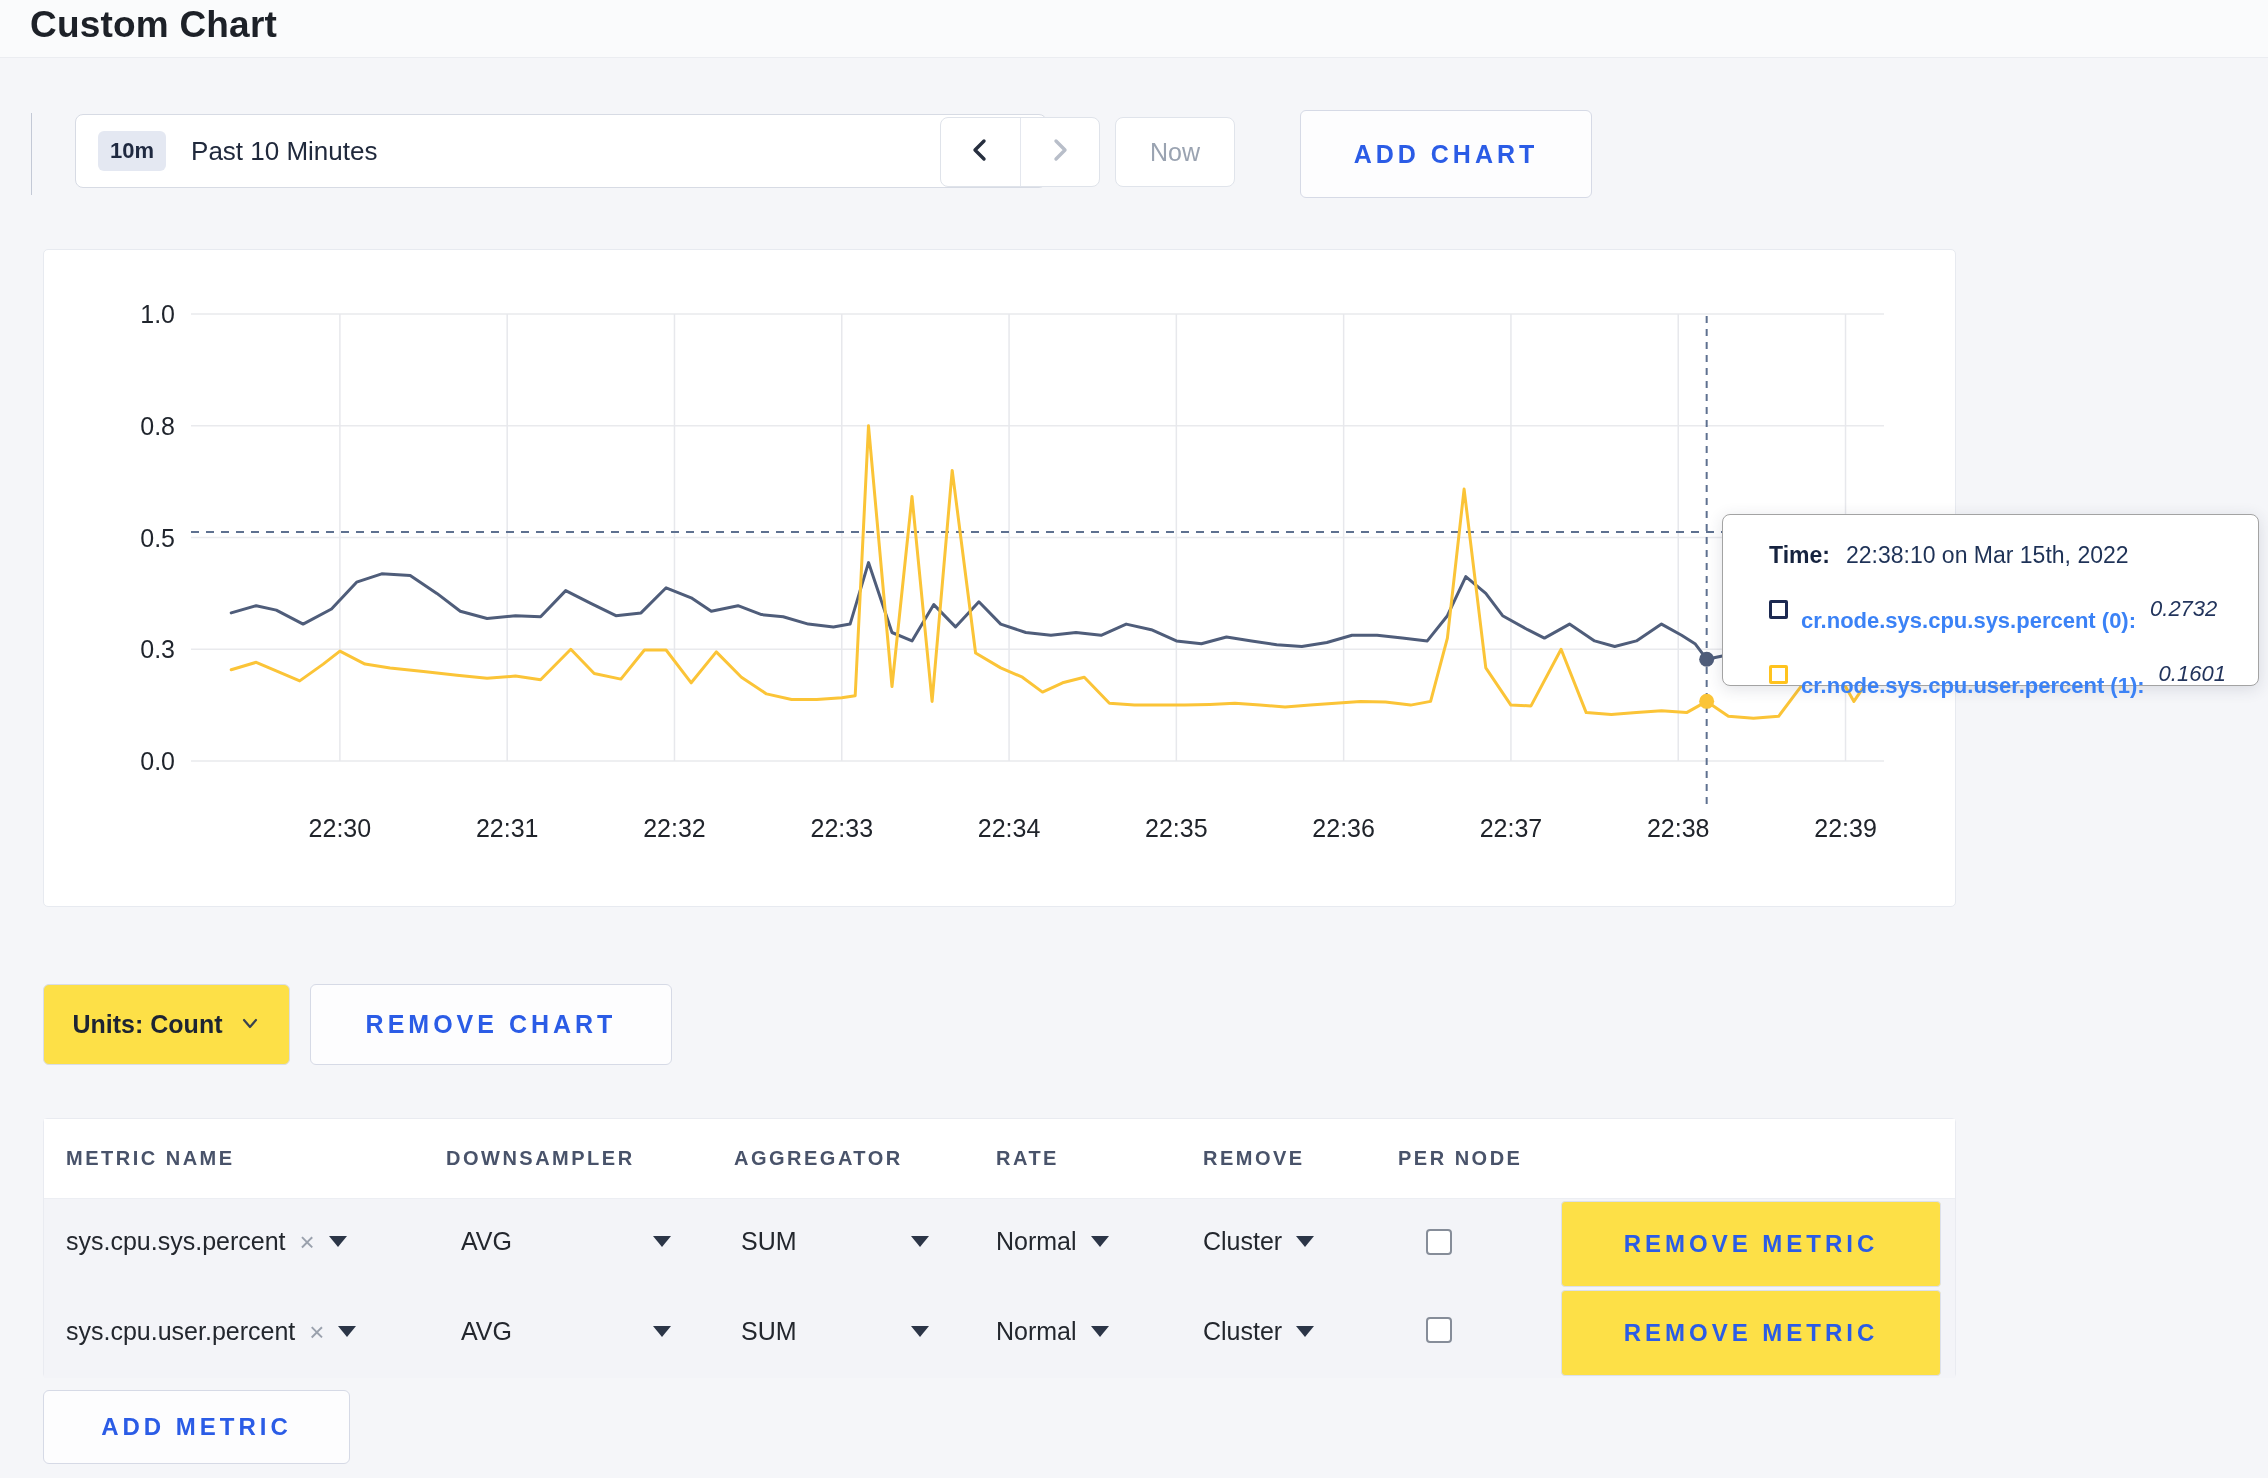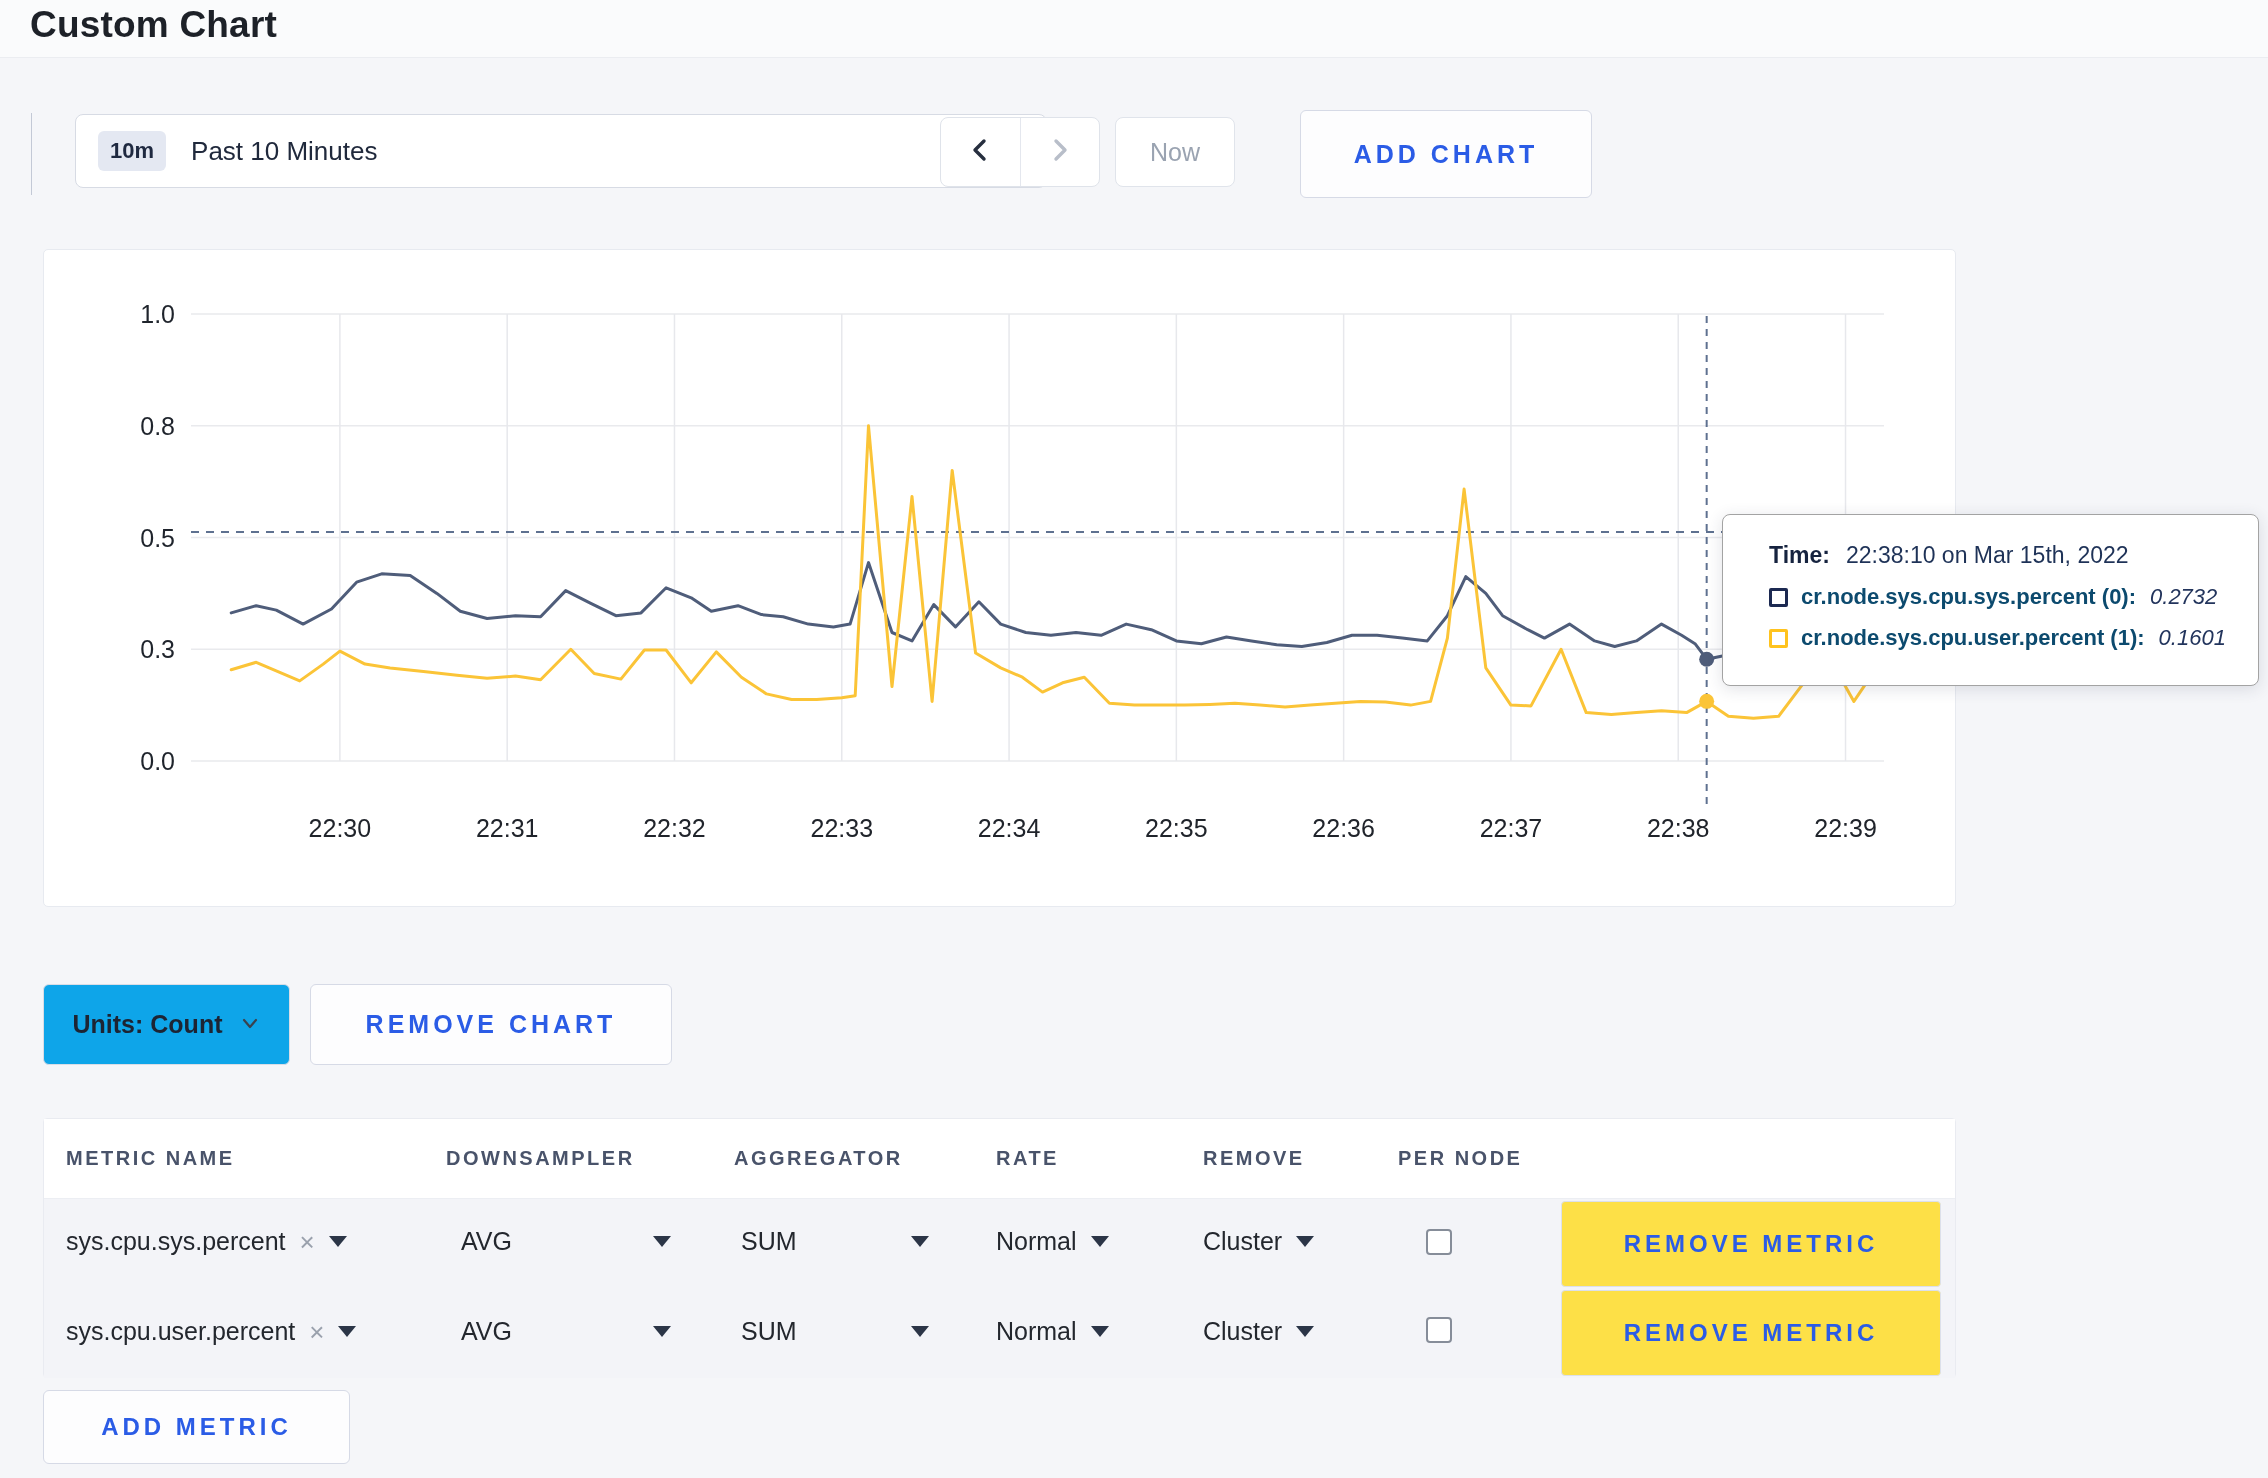--- a/index.html
+++ b/index.html
@@ -24,25 +24,25 @@
   .chart-card{position:absolute;left:43px;top:249px;width:1913px;height:658px;background:#fff;border:1px solid #e7eaf0;border-radius:5px;box-sizing:border-box;}
   .chart-card svg{display:block;}
   svg text{font-family:"Liberation Sans",sans-serif;}
 
   
   .chart-tooltip{position:absolute;left:1722px;top:514px;width:537px;height:172px;background:#fff;border:1px solid #a3a3a3;border-radius:8px;box-shadow:0 3px 16px rgba(40,50,80,.14);box-sizing:border-box;padding:27px 0 0 46px;z-index:5;}
   .tt-row{display:flex;align-items:center;margin-bottom:15px;}
   .tt-time-label{font-size:23px;font-weight:bold;color:#16233f;margin-right:16px;}
   .tt-time-value{font-size:23px;color:#1e3257;}
   .tt-swatch{width:19px;height:19px;border-radius:2px;background:#fff;margin-right:13px;box-sizing:border-box;flex:0 0 auto;}
-  .tt-label{font-size:22px;font-weight:bold;color:#0c4a6e;margin-right:14px;}
+  .tt-label{font-size:22px;font-weight:bold;color:#3b82f6;margin-right:14px;margin-top:24px;}
   .tt-value{font-size:22px;color:#22345c;font-style:italic;}
 
   
-  .units-btn{position:absolute;left:43px;top:984px;width:247px;height:81px;background:#0ea5e9;border:1px solid #d9dde6;border-radius:6px;display:flex;align-items:center;justify-content:center;gap:18px;cursor:pointer;box-sizing:border-box;}
+  .units-btn{position:absolute;left:43px;top:984px;width:247px;height:81px;background:#fde047;border:1px solid #d9dde6;border-radius:6px;display:flex;align-items:center;justify-content:center;gap:18px;cursor:pointer;box-sizing:border-box;}
   .units-label{font-size:25px;font-weight:bold;color:#1d2433;}
   .remove-chart-btn{position:absolute;left:310px;top:984px;width:362px;height:81px;font-size:25px;}
 
   
   .metrics-card{position:absolute;left:43px;top:1118px;width:1913px;height:260px;background:#fff;border:1px solid #e9ebf1;border-radius:4px;box-sizing:border-box;}
   .mt-header{position:relative;height:79px;background:#fff;}
   .mt-col{position:absolute;top:28px;font-size:20px;font-weight:bold;letter-spacing:2.5px;color:#49536a;}
   .mt-body{position:relative;height:179px;background:#f3f4f8;border-top:1px solid #eceef3;}
   .mt-row{position:absolute;left:0;width:100%;height:88px;}
   .cell{position:absolute;display:flex;align-items:center;gap:14px;font-size:25px;color:#23272e;cursor:pointer;}

